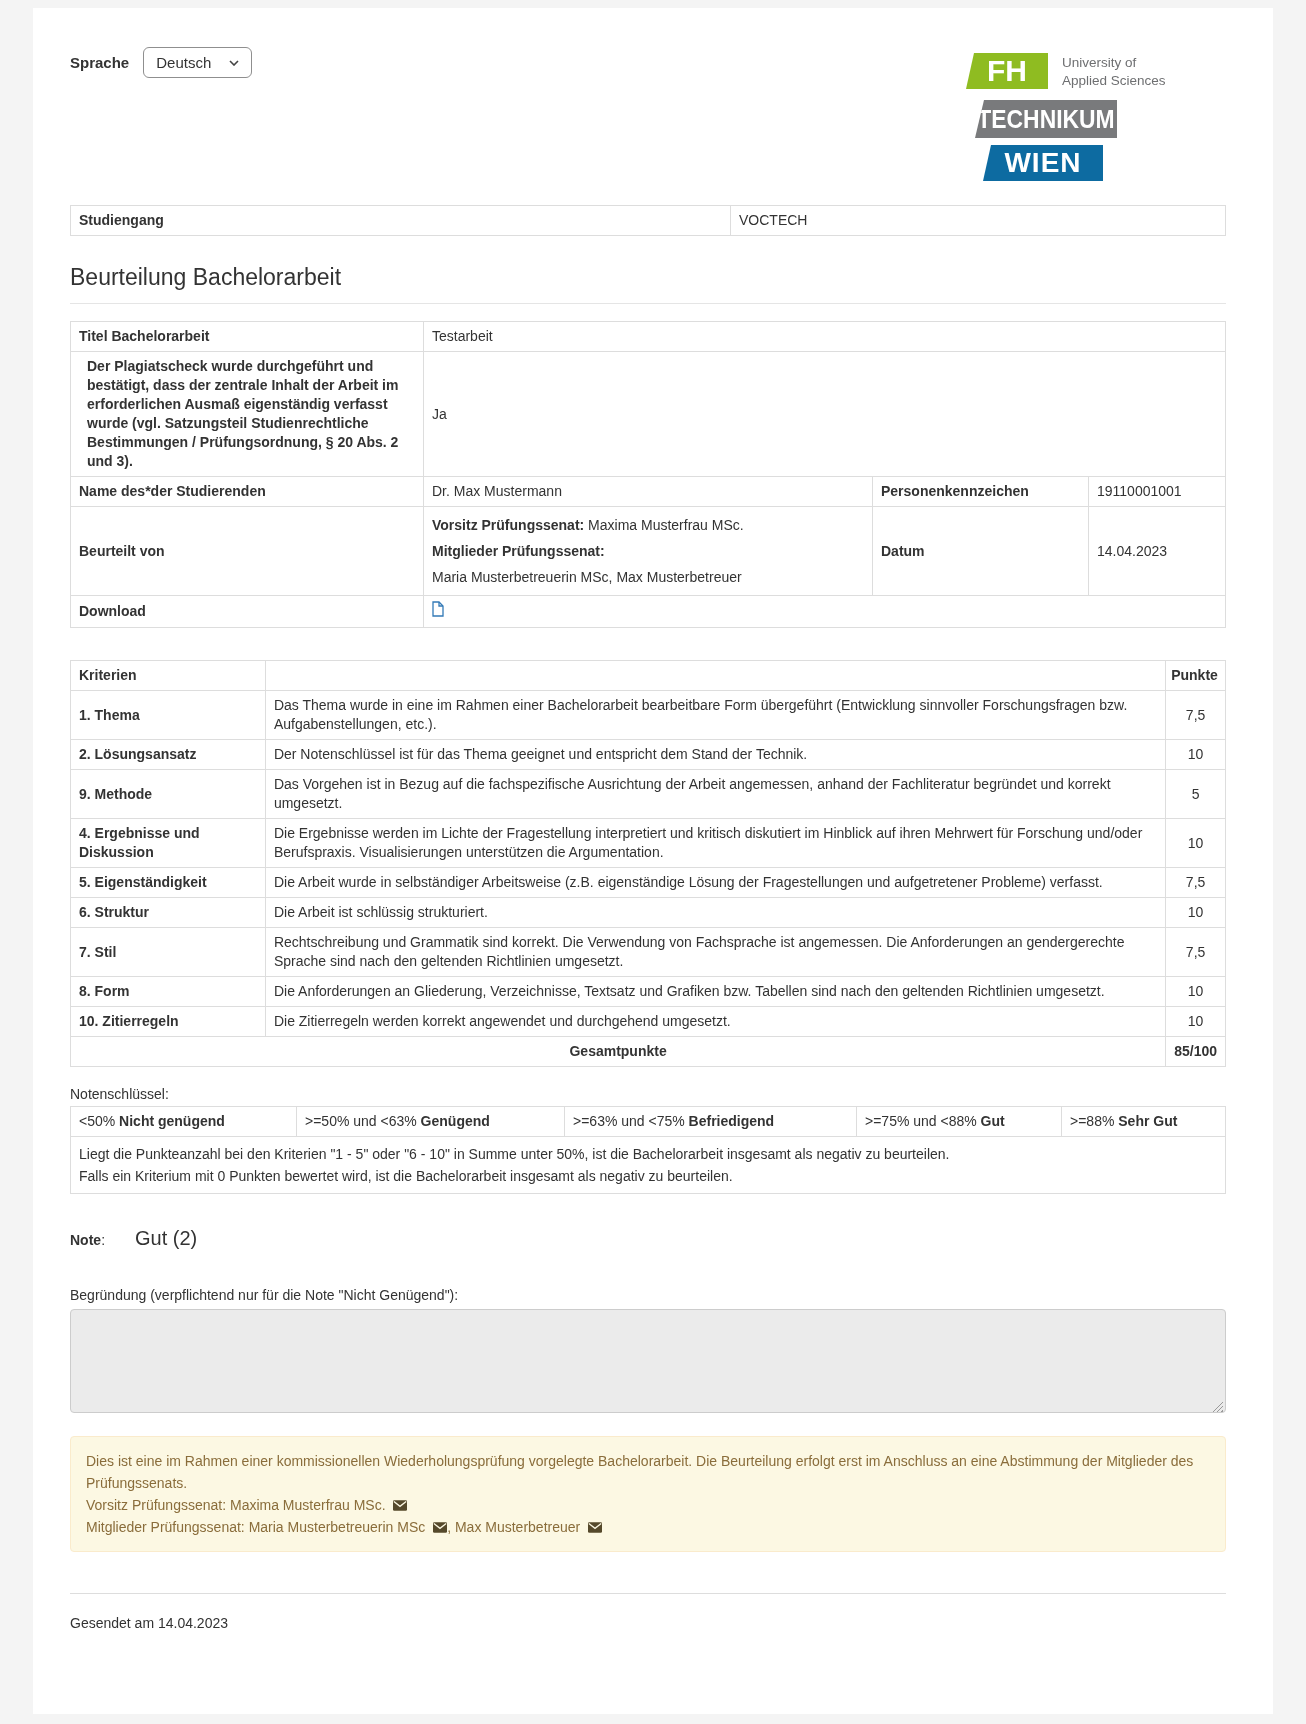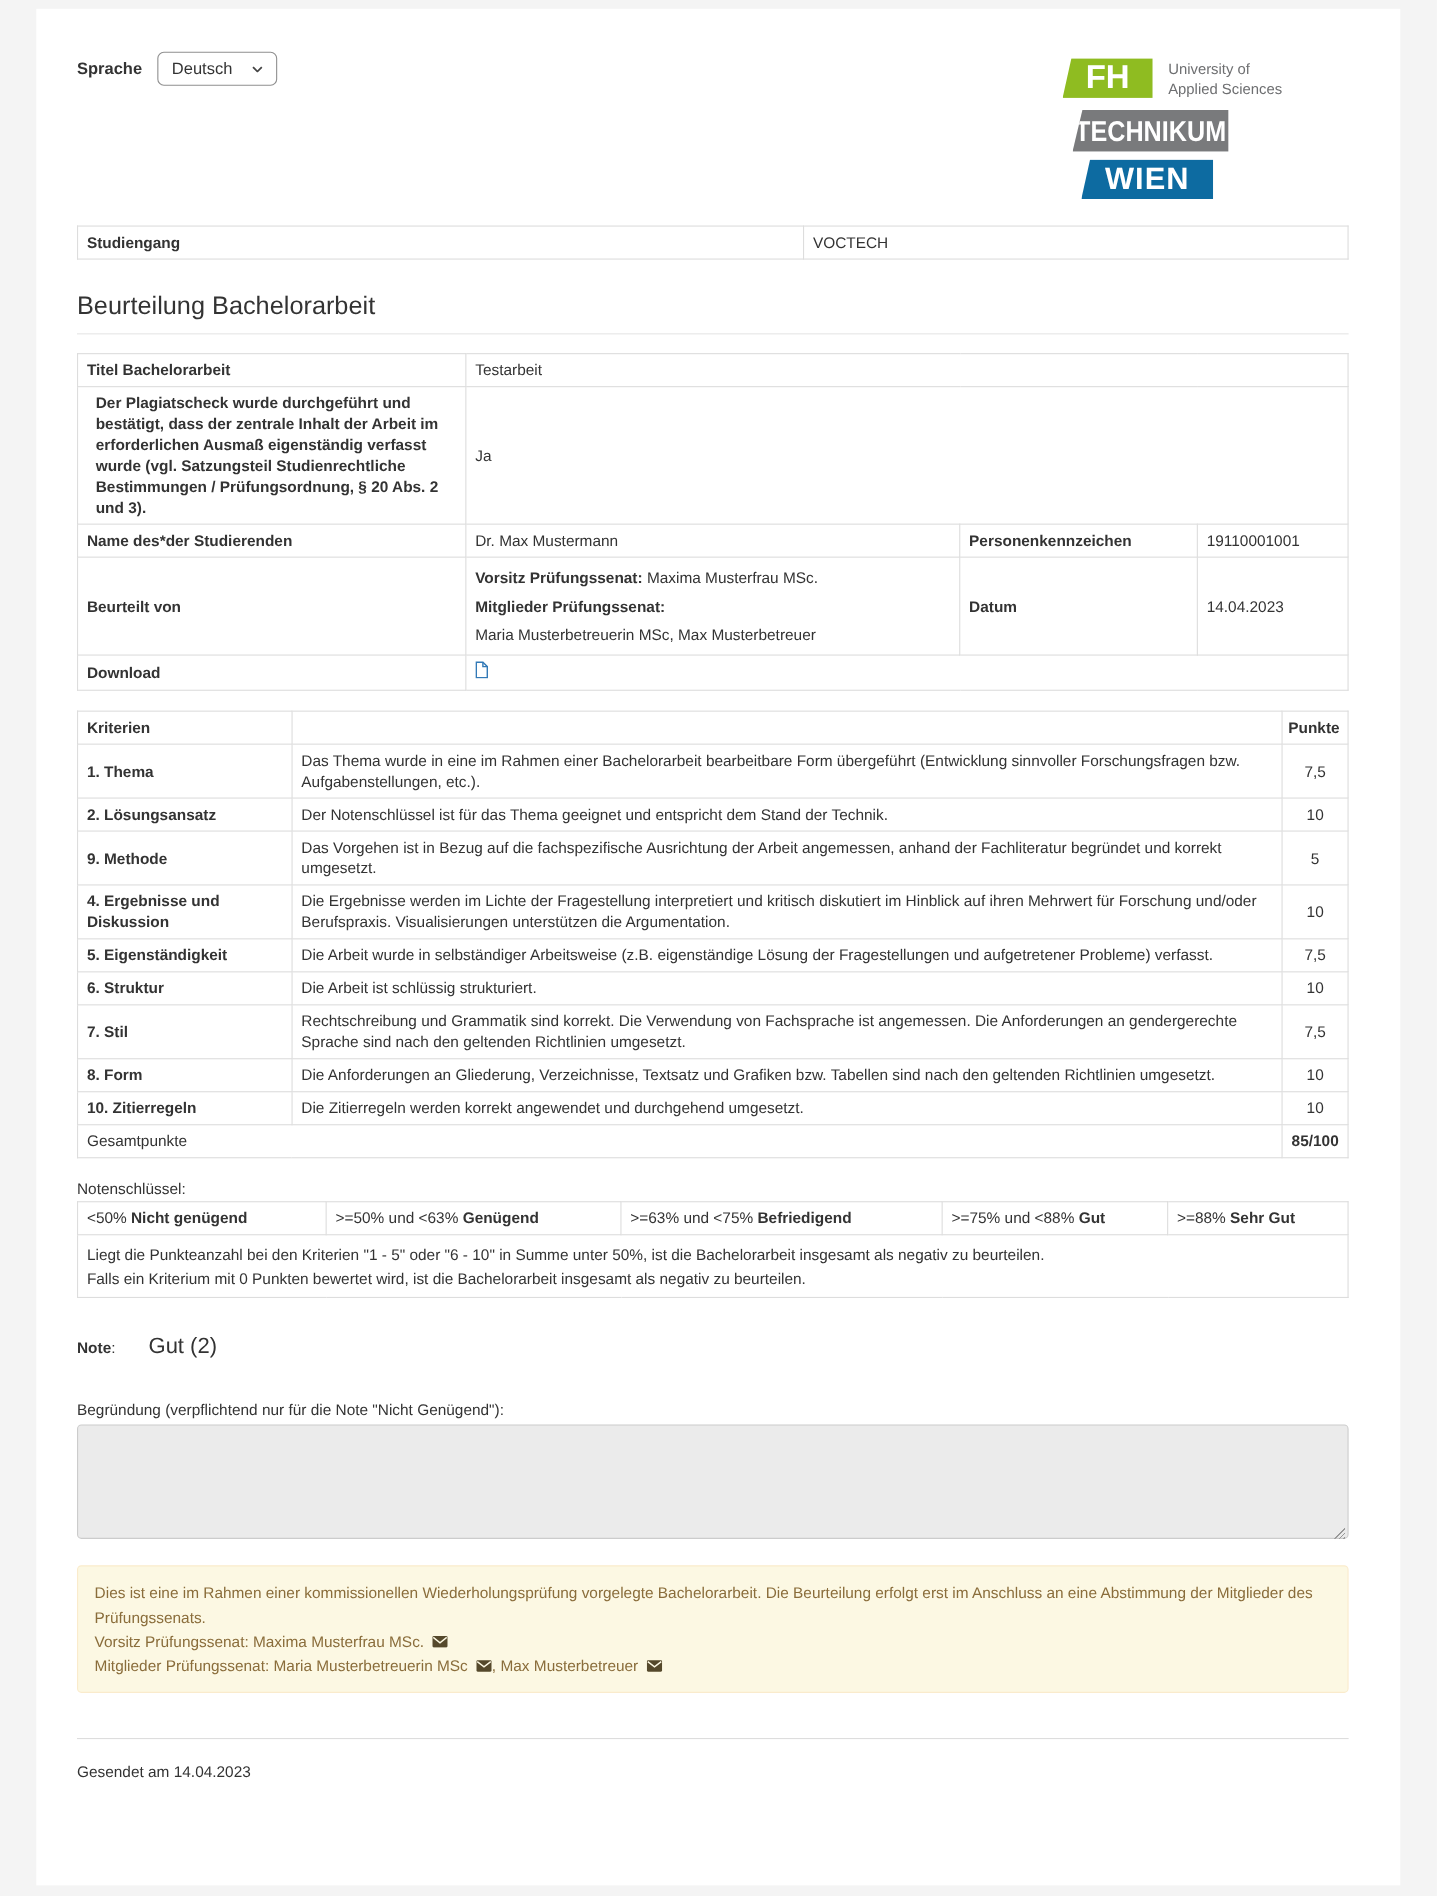--- a/index.html
+++ b/index.html
@@ -64,23 +64,23 @@
   .info-table { margin-top: 24px; }
 
   h1.page-title { font-size: 23px; font-weight: 400; margin: 26px 0 0 0; line-height: 30px; color: #333; }
   hr.title-rule { border: none; border-top: 1px solid #e5e5e5; margin: 11px 0 0 0; }
 
   .detail-table { margin-top: 17px; }
   .detail-table td.va-top { vertical-align: middle; padding-left: 16px; }
   .senat-cell { line-height: 26px; }
   .pdf-link { display: inline-block; line-height: 0; text-decoration: none; }
 
-  .criteria-table { margin-top: 18px; }
+  .criteria-table { margin-top: 32px; }
   .criteria-table td.pts { text-align: center; }
-  .criteria-table .total-label { text-align: left; font-weight: normal; }
+  .criteria-table .total-label { text-align: center; font-weight: bold; }
   .criteria-table .total-value { text-align: center; font-weight: bold; }
 
   .notes-label { margin-top: 19px; font-size: 14px; }
   .grade-table { margin-top: 4px; }
   .grade-table td.note-cell { line-height: 22px; padding-top: 6px; padding-bottom: 6px; }
 
   .note-row { margin-top: 33px; display: flex; align-items: baseline; }
   .note-label { font-weight: bold; font-size: 14px; }
   .note-value { font-size: 20px; margin-left: 30px; }
 

